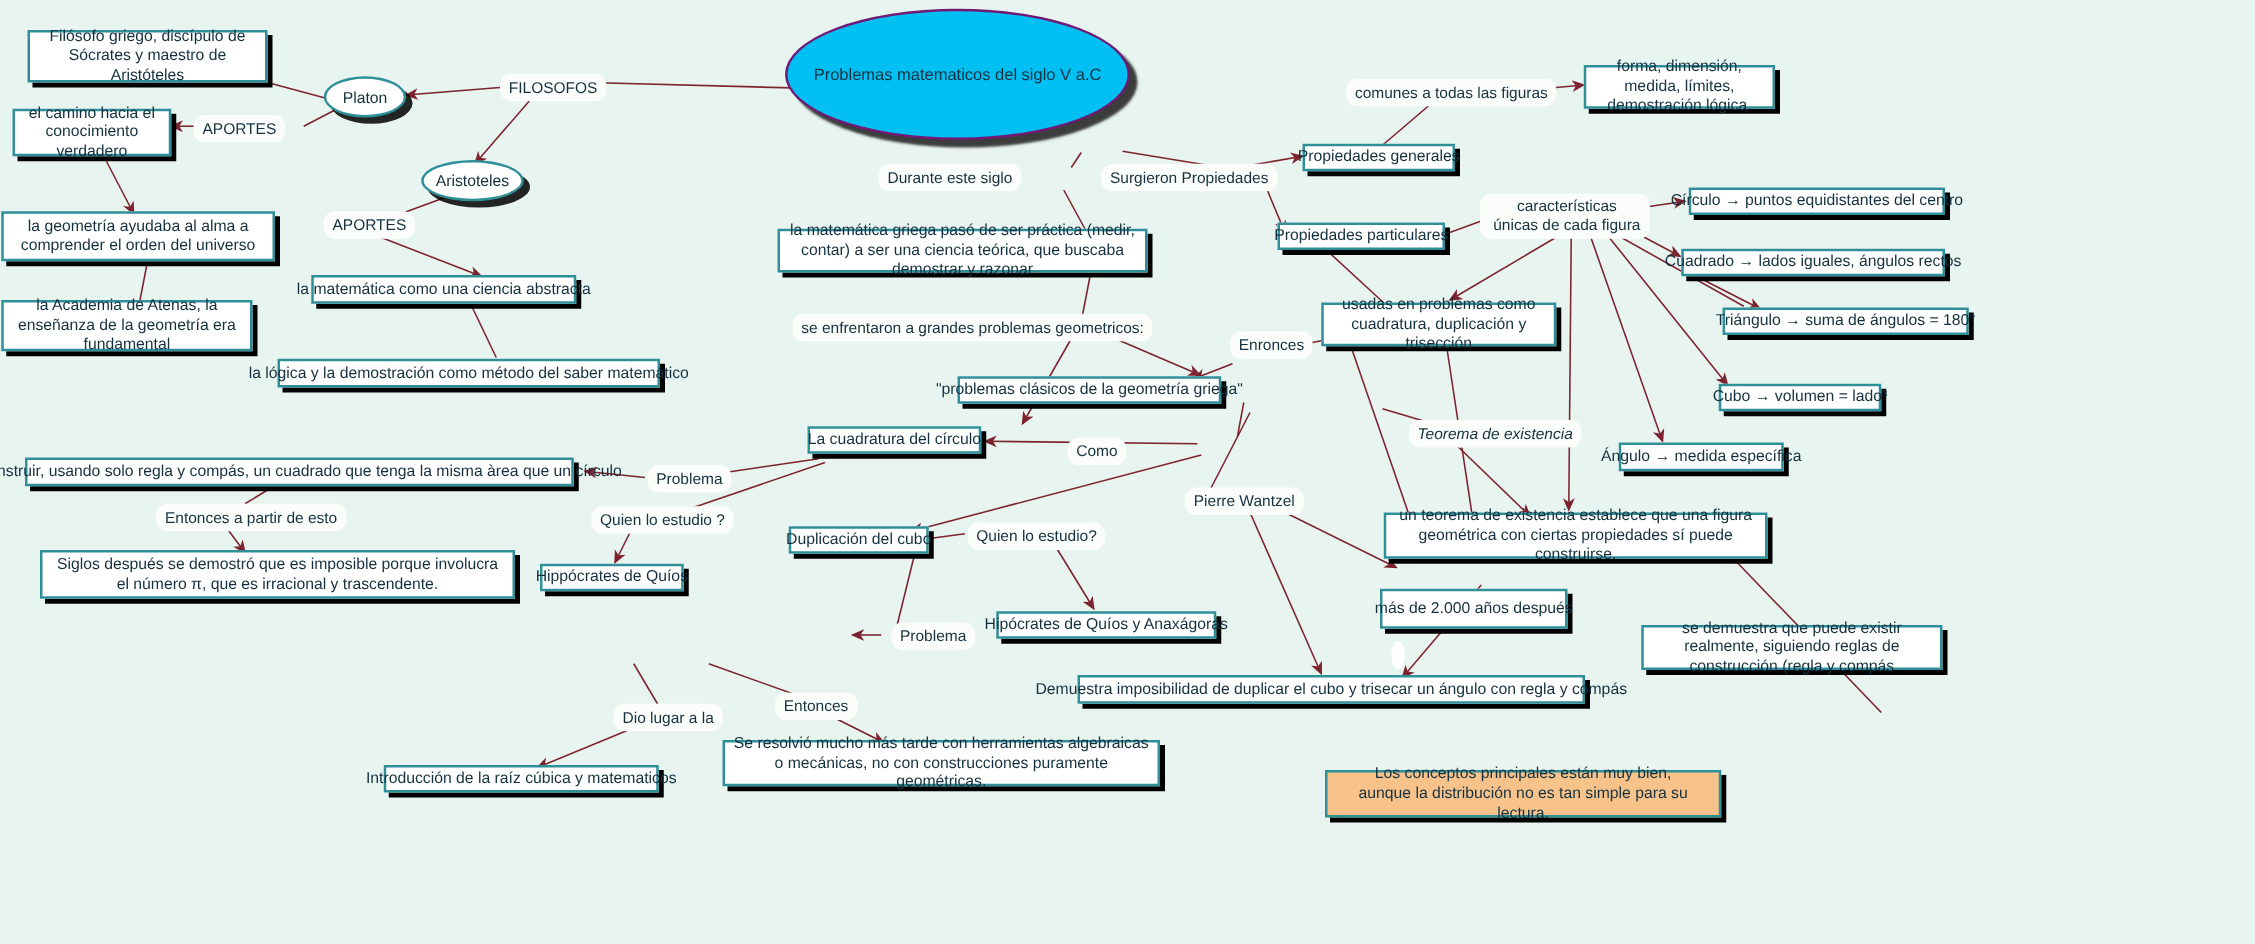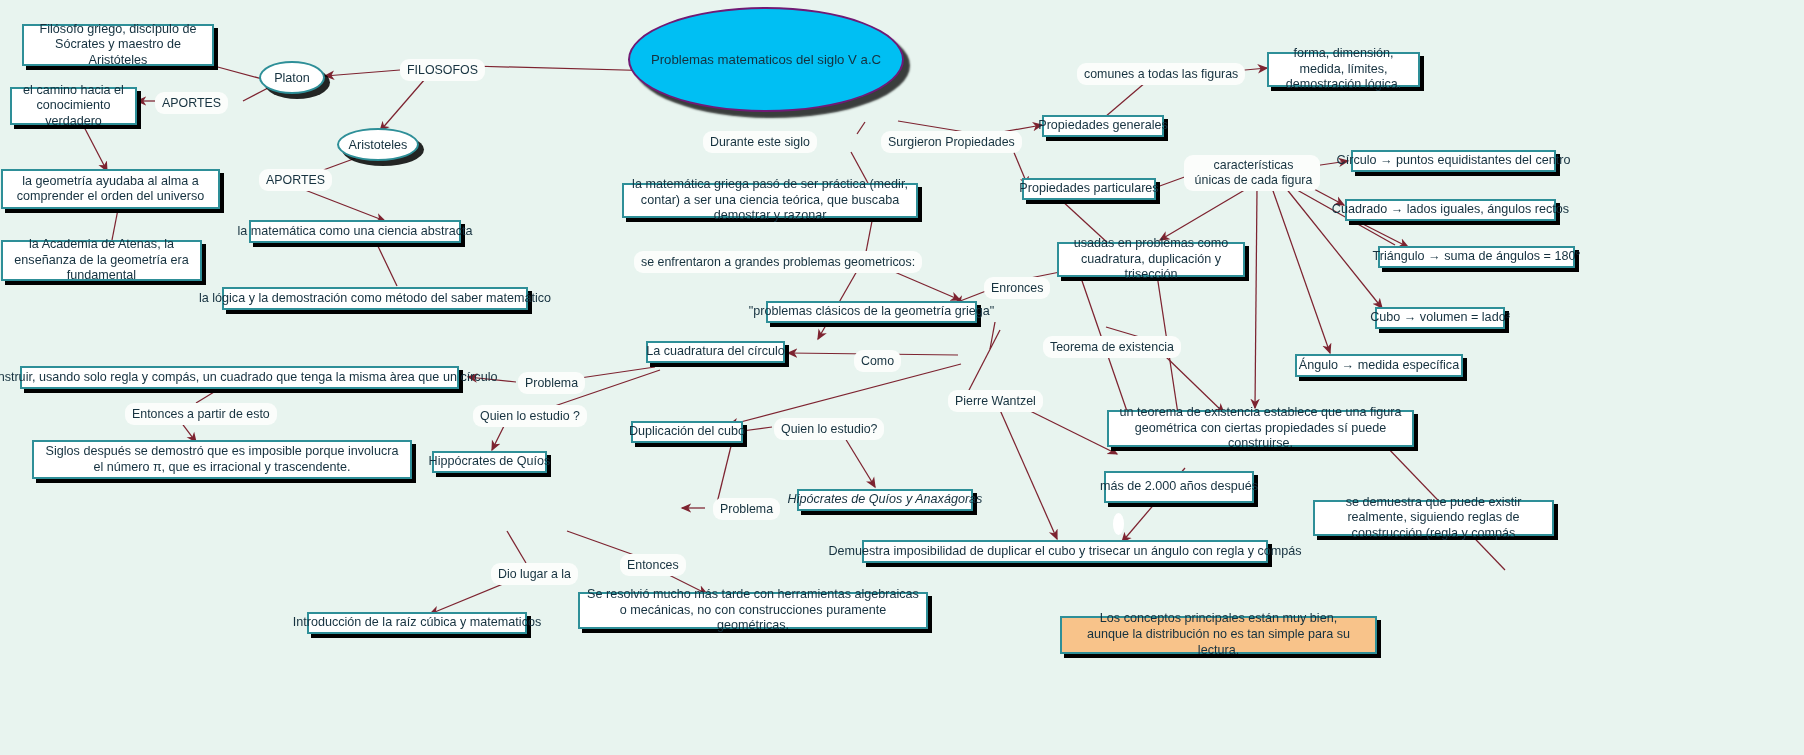--- a/index.html
+++ b/index.html
@@ -289,21 +289,21 @@
   </div>
 
   <div class="node" style="left:432px; top:451px; width:115px; height:22px;">
     <span>Hippócrates de Quíos</span>
   </div>
 
   <div class="node" style="left:631px; top:421px; width:112px; height:22px;">
     <span>Duplicación del cubo</span>
   </div>
 
-  <div class="node" style="left:797px; top:489px; width:176px; height:22px;font-style:italic;">
+  <div class="node" style="left:797px; top:489px; width:176px; height:22px;">
     <span>Hipócrates de Quíos y Anaxágoras</span>
   </div>
 
 
   <div class="node" style="left:307px; top:612px; width:220px; height:22px;">
     <span>Introducción de la raíz cúbica y matematicos</span>
   </div>
 
   <div class="node wrap" style="left:578px; top:592px; width:350px; height:37px;">
     <span>Se resolvió mucho más tarde con herramientas algebraicas o mecánicas, no con construcciones puramente geométricas.</span>
@@ -334,21 +334,21 @@
   </div>
 
   <div class="node" style="left:1378px; top:246px; width:197px; height:22px;">
     <span>Triángulo → suma de ángulos = 180°</span>
   </div>
 
   <div class="node" style="left:1375px; top:307px; width:130px; height:22px;">
     <span>Cubo → volumen = lado³</span>
   </div>
 
-  <div class="node" style="left:1295px; top:354px; width:168px; height:23px;">
+  <div class="node" style="left:1295px; top:354px; width:132px; height:23px;">
     <span>Ángulo → medida específica</span>
   </div>
 
   <div class="node wrap" style="left:1107px; top:410px; width:307px; height:37px;">
     <span>un teorema de existencia establece que una figura geométrica con ciertas propiedades sí puede construirse.</span>
   </div>
 
   <div class="node" style="left:1104px; top:471px; width:150px; height:32px;">
     <span>más de 2.000 años después</span>
   </div>
@@ -386,21 +386,21 @@
   </div>
 
   <div class="linklabel wrap" style="left:1184px; top:155px; width:119px; height:32px; text-align:center;">
     <span>características únicas de cada figura</span>
   </div>
 
   <div class="linklabel" style="left:634px; top:251px; height:18px;">
     <span>se enfrentaron a grandes problemas geometricos:</span>
   </div>
 
-  <div class="linklabel" style="left:984px; top:277px; height:18px;">
+  <div class="linklabel" style="left:984px; top:265px; height:18px;">
     <span>Enronces</span>
   </div>
 
   <div class="linklabel" style="left:854px; top:350px; height:18px;">
     <span>Como</span>
   </div>
 
   <div class="linklabel" style="left:518px; top:372px; height:18px;">
     <span>Problema</span>
   </div>
@@ -422,21 +422,21 @@
   </div>
 
   <div class="linklabel" style="left:491px; top:563px; height:18px;">
     <span>Dio lugar a la</span>
   </div>
 
   <div class="linklabel" style="left:620px; top:554px; height:18px;">
     <span>Entonces</span>
   </div>
 
-  <div class="linklabel" style="left:1043px; top:336px; height:18px;">
+  <div class="linklabel" style="left:1127px; top:336px; height:18px;font-style:italic;">
     <span>Teorema de existencia</span>
   </div>
 
   <div class="linklabel" style="left:948px; top:390px; height:18px;">
     <span>Pierre Wantzel</span>
   </div>
 
   <div class="blank-pill" style="left:1113px; top:513px; width:11px; height:22px;"></div>
 
   <div class="note" style="left:1060px; top:616px; width:317px; height:38px;">

